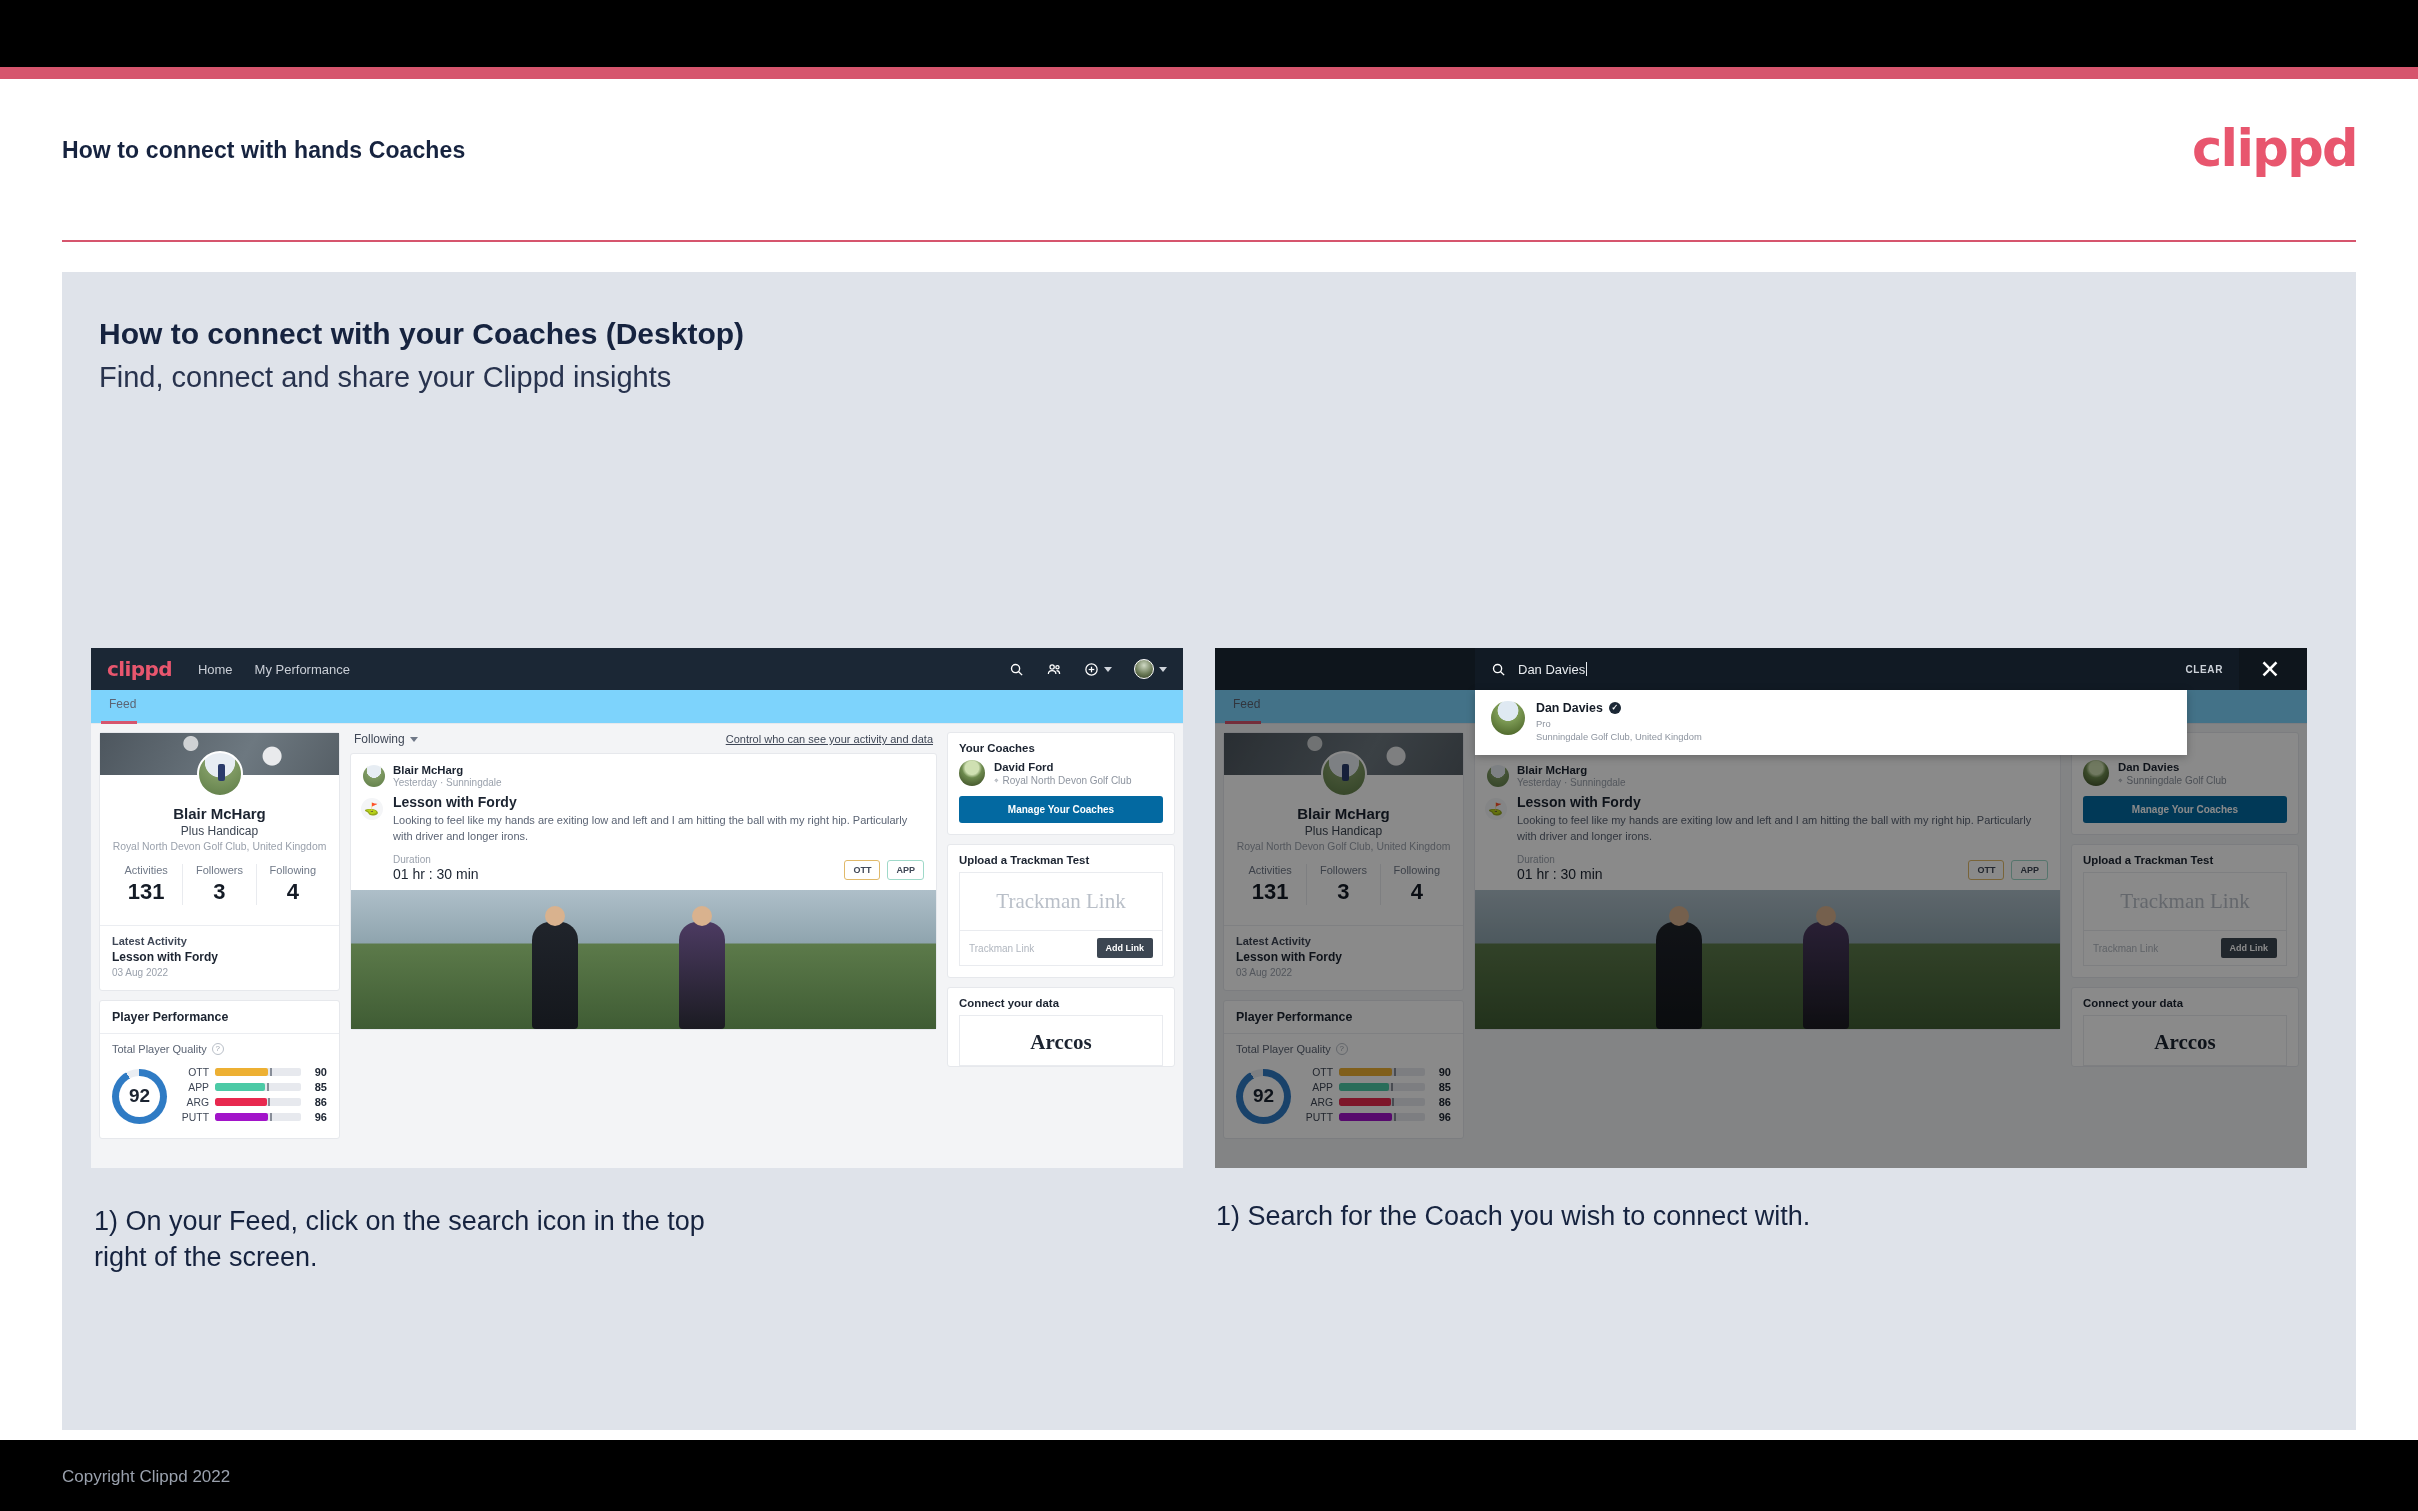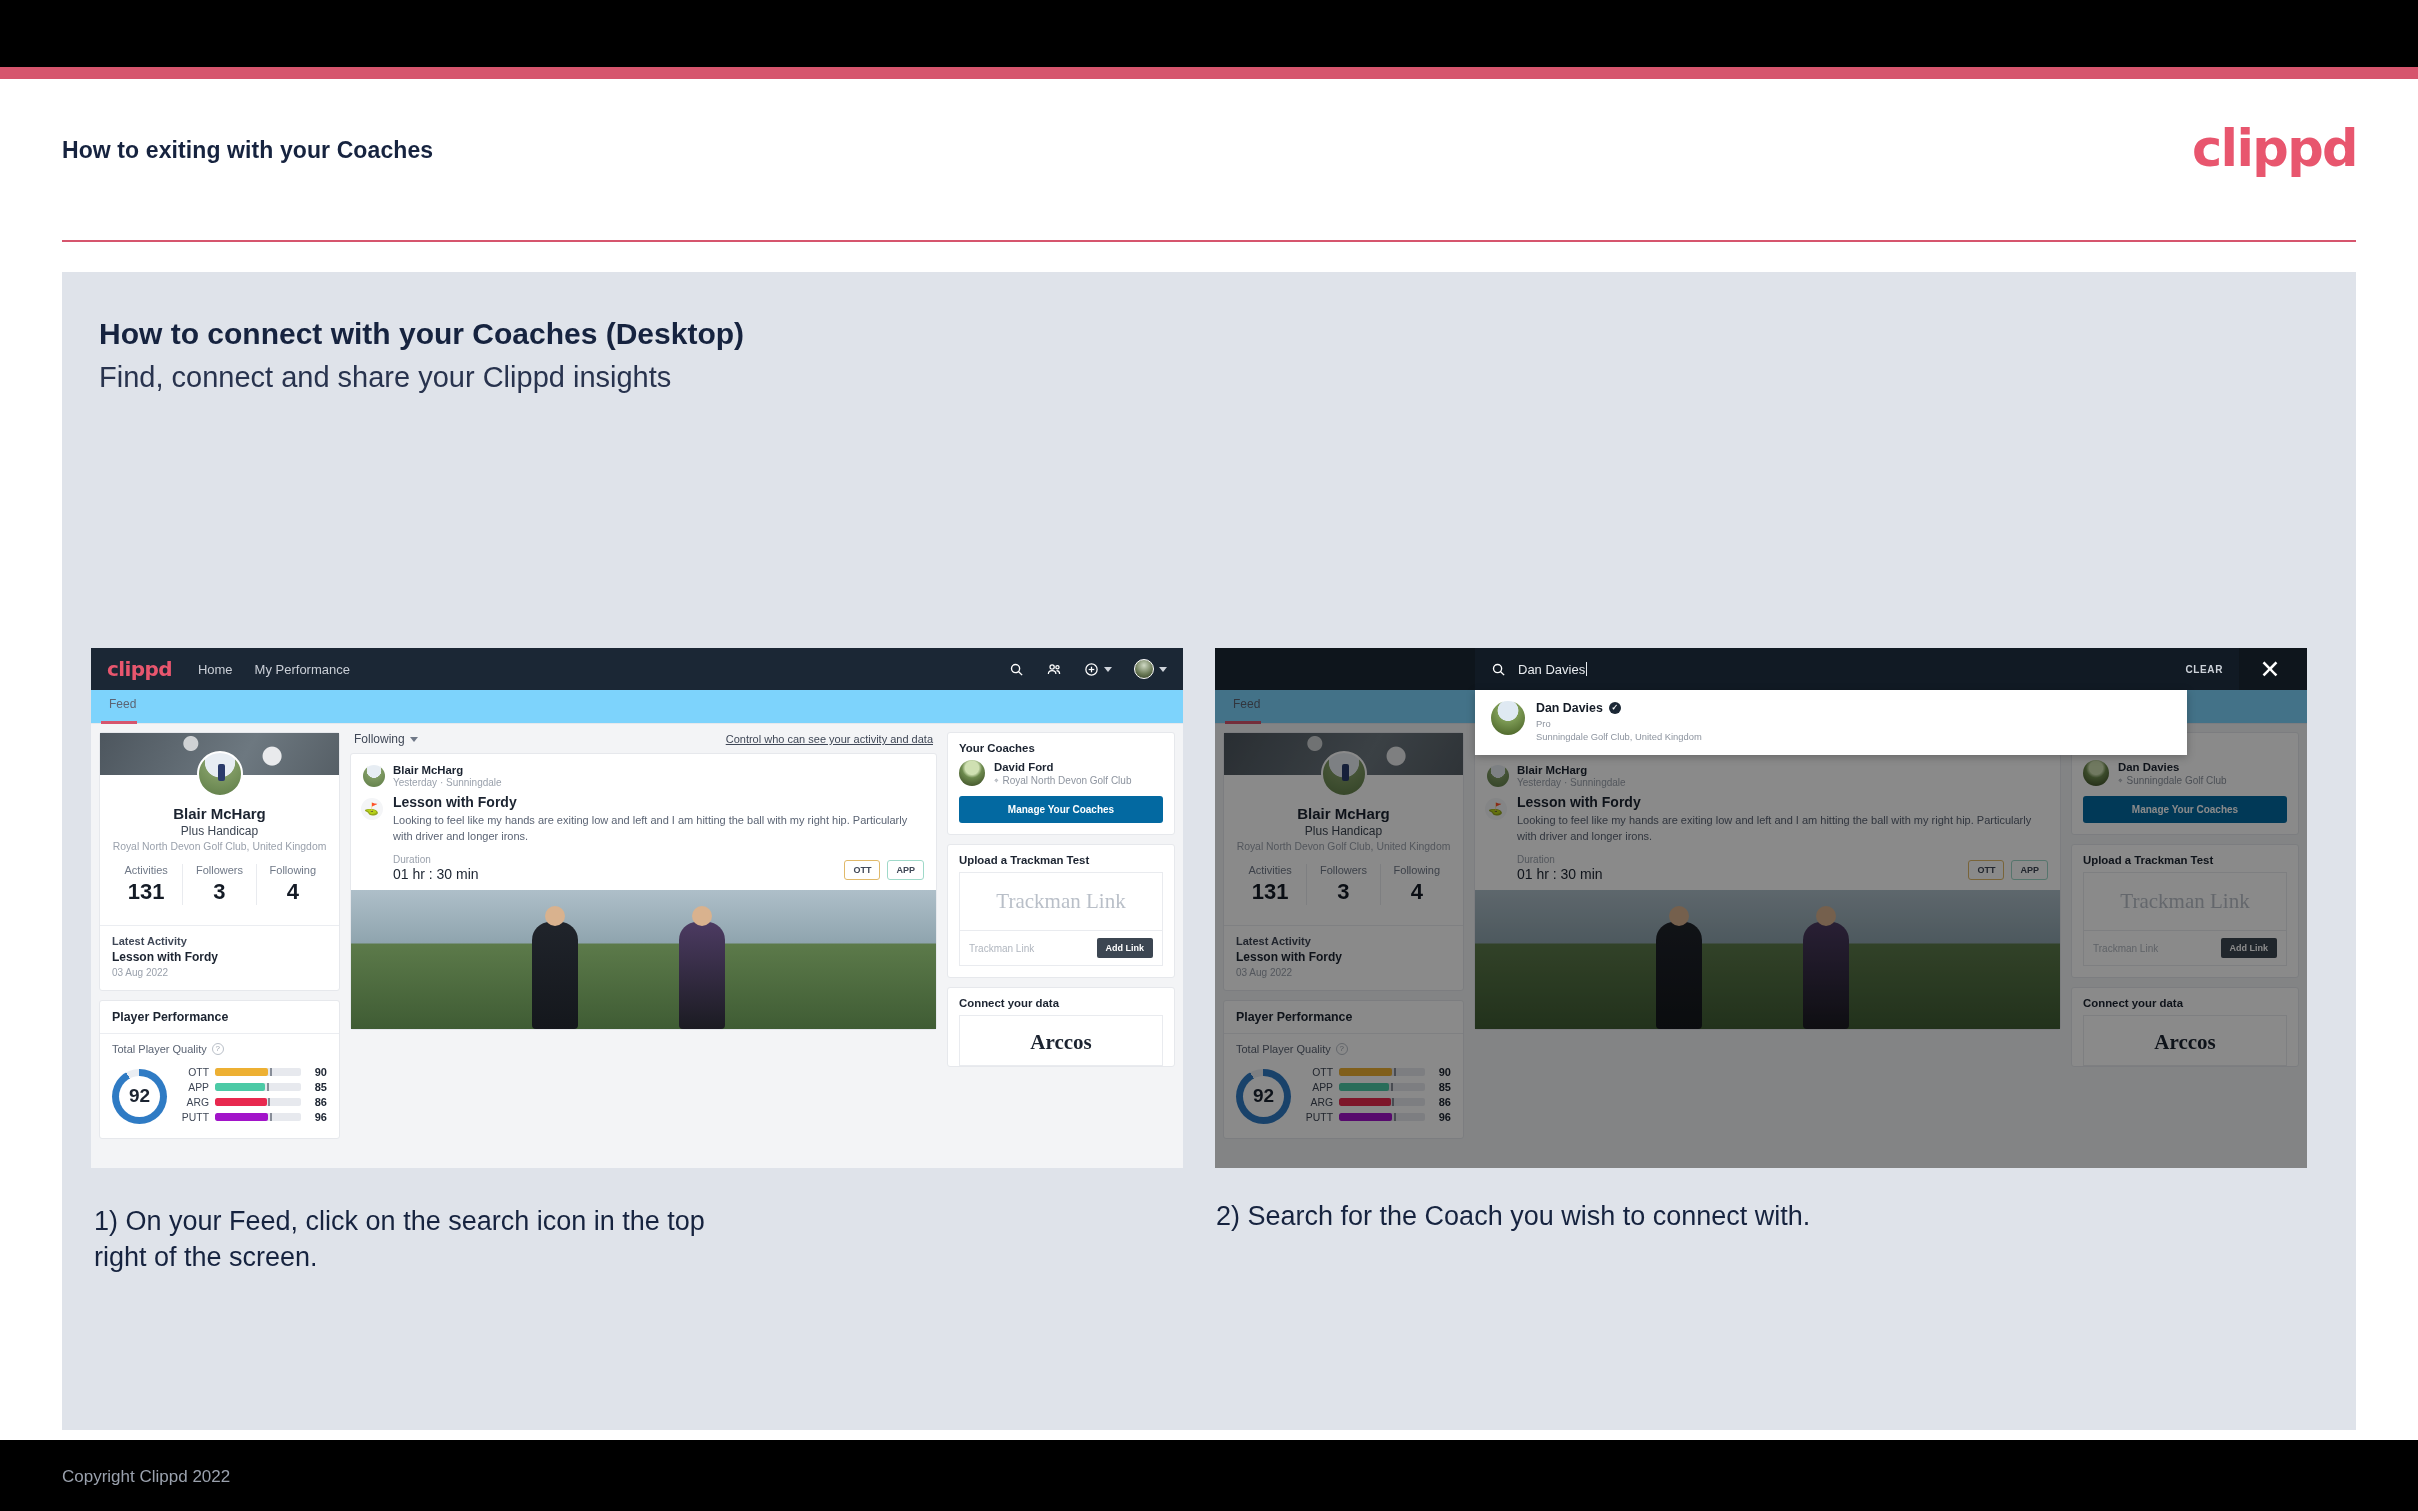--- a/index.html
+++ b/index.html
@@ -211,21 +211,21 @@
 </style>
 </head>
 <body>
 
 <div class="bar-black-top"></div>
 <div class="bar-pink"></div>
 <div class="bar-black-bot"></div>
 
 <div class="slide">
 
-  <div class="hdr-title">How to exiting with your Coaches</div>
+  <div class="hdr-title">How to connect with hands Coaches</div>
   <div class="hdr-logo">clippd</div>
   <div class="hdr-rule"></div>
 
   <div class="panel">
     <div class="panel-title">How to connect with your Coaches (Desktop)</div>
     <div class="panel-sub">Find, connect and share your Clippd insights</div>
   </div>
 
   <div class="copyright">Copyright Clippd 2022</div>
 
@@ -617,16 +617,16 @@
             </div>
             <div class="sug-r">Pro</div>
             <div class="sug-c">Sunningdale Golf Club, United Kingdom</div>
           </span>
         </div>
       </div>
 
     </div>
   </div>
 
-  <div class="cap" id="cap2">2) Search for the Coach you wish to connect with.</div>
+  <div class="cap" id="cap2">1) Search for the Coach you wish to connect with.</div>
 
 </div>
 
 
 </body></html>

